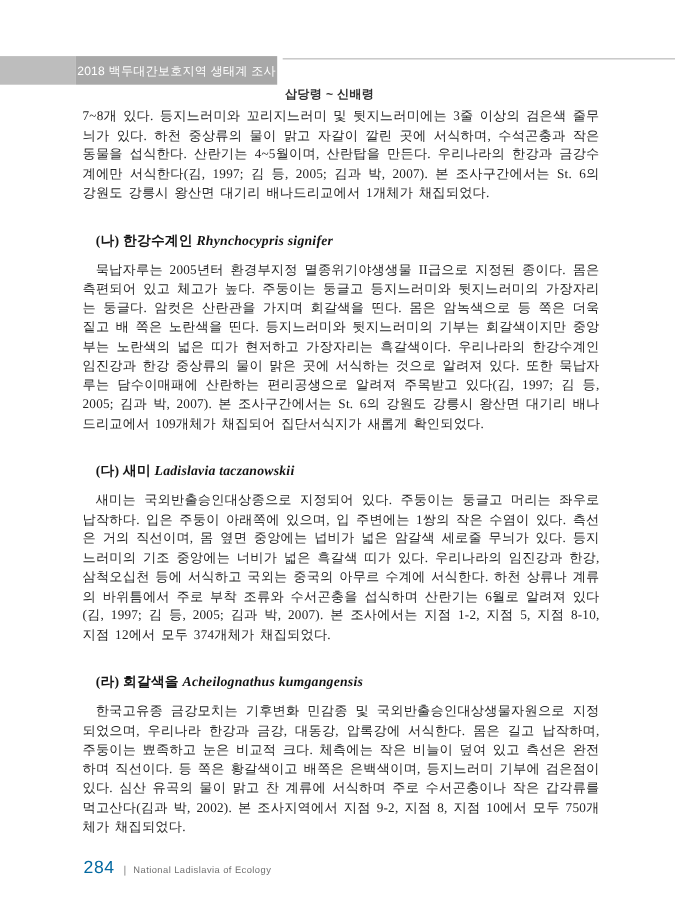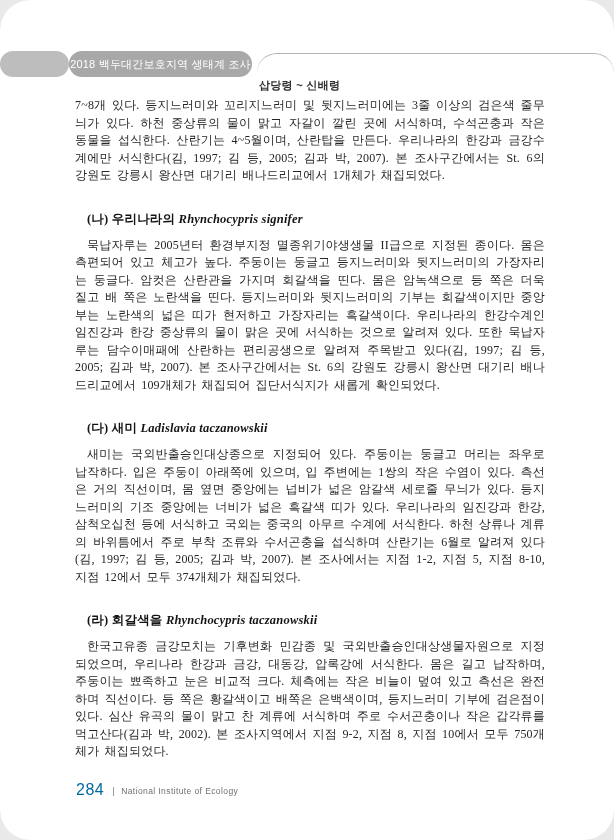--- a/index.html
+++ b/index.html
@@ -1,15 +1,15 @@
 <!DOCTYPE html>
 <html><head>
 <meta charset="utf-8">
 <style>
-  * { margin: 0; padding: 0; box-sizing: border-box; border-radius: 30px; }
+  * { margin: 0; padding: 0; box-sizing: border-box; }
   html, body { background: #e9e9e9; }
   .page {
     position: relative;
     width: 614px;
     height: 840px;
     margin: 0 auto;
     background: #ffffff;
     overflow: hidden;
     font-family: "Liberation Serif", "DejaVu Serif", serif;
     color: #222222;
@@ -112,30 +112,30 @@
   <div class="header-bar">
     <div class="header-bar-light"></div>
     <div class="header-bar-dark">2018 백두대간보호지역 생태계 조사</div>
   </div>
   <div class="header-right">삽당령 ~ 신배령</div>
 
   <div class="content">
 
     <p class="para" id="intro-para">7~8개 있다. 등지느러미와 꼬리지느러미 및 뒷지느러미에는 3줄 이상의 검은색 줄무늬가 있다. 하천 중상류의 물이 맑고 자갈이 깔린 곳에 서식하며, 수석곤충과 작은 동물을 섭식한다. 산란기는 4~5월이며, 산란탑을 만든다. 우리나라의 한강과 금강수계에만 서식한다(김, 1997; 김 등, 2005; 김과 박, 2007). 본 조사구간에서는 St. 6의 강원도 강릉시 왕산면 대기리 배나드리교에서 1개체가 채집되었다.</p>
 
-    <h3 class="section-heading"><span>(나)</span> <span>우리나라의</span> <span class="sci">Rhynchocypris signifer</span></h3>
+    <h3 class="section-heading"><span>(나)</span> <span>한강수계인</span> <span class="sci">Rhynchocypris signifer</span></h3>
     <p class="para indented">묵납자루는 2005년터 환경부지정 멸종위기야생생물 II급으로 지정된 종이다. 몸은 측편되어 있고 체고가 높다. 주둥이는 둥글고 등지느러미와 뒷지느러미의 가장자리는 둥글다. 암컷은 산란관을 가지며 회갈색을 띤다. 몸은 암녹색으로 등 쪽은 더욱 짙고 배 쪽은 노란색을 띤다. 등지느러미와 뒷지느러미의 기부는 회갈색이지만 중앙부는 노란색의 넓은 띠가 현저하고 가장자리는 흑갈색이다. 우리나라의 한강수계인 임진강과 한강 중상류의 물이 맑은 곳에 서식하는 것으로 알려져 있다. 또한 묵납자루는 담수이매패에 산란하는 편리공생으로 알려져 주목받고 있다(김, 1997; 김 등, 2005; 김과 박, 2007). 본 조사구간에서는 St. 6의 강원도 강릉시 왕산면 대기리 배나드리교에서 109개체가 채집되어 집단서식지가 새롭게 확인되었다.</p>
 
     <h3 class="section-heading"><span>(다)</span> <span>새미</span> <span class="sci">Ladislavia taczanowskii</span></h3>
     <p class="para indented">새미는 국외반출승인대상종으로 지정되어 있다. 주둥이는 둥글고 머리는 좌우로 납작하다. 입은 주둥이 아래쪽에 있으며, 입 주변에는 1쌍의 작은 수염이 있다. 측선은 거의 직선이며, 몸 옆면 중앙에는 넙비가 넓은 암갈색 세로줄 무늬가 있다. 등지느러미의 기조 중앙에는 너비가 넓은 흑갈색 띠가 있다. 우리나라의 임진강과 한강, 삼척오십천 등에 서식하고 국외는 중국의 아무르 수계에 서식한다. 하천 상류나 계류의 바위틈에서 주로 부착 조류와 수서곤충을 섭식하며 산란기는 6월로 알려져 있다(김, 1997; 김 등, 2005; 김과 박, 2007). 본 조사에서는 지점 1-2, 지점 5, 지점 8-10, 지점 12에서 모두 374개체가 채집되었다.</p>
 
-    <h3 class="section-heading"><span>(라)</span> <span>회갈색을</span> <span class="sci">Rhynchocypris taczanowskii</span></h3>
+    <h3 class="section-heading"><span>(라)</span> <span>회갈색을</span> <span class="sci">Acheilognathus kumgangensis</span></h3>
     <p class="para indented">한국고유종 금강모치는 기후변화 민감종 및 국외반출승인대상생물자원으로 지정되었으며, 우리나라 한강과 금강, 대동강, 압록강에 서식한다. 몸은 길고 납작하며, 주둥이는 뾰족하고 눈은 비교적 크다. 체측에는 작은 비늘이 덮여 있고 측선은 완전하며 직선이다. 등 쪽은 황갈색이고 배쪽은 은백색이며, 등지느러미 기부에 검은점이 있다. 심산 유곡의 물이 맑고 찬 계류에 서식하며 주로 수서곤충이나 작은 갑각류를 먹고산다(김과 박, 2002). 본 조사지역에서 지점 9-2, 지점 8, 지점 10에서 모두 750개체가 채집되었다.</p>
 
   </div>
 
   <div class="footer">
     <span class="page-num">284</span>
     <span class="divider"></span>
-    <span class="institute">National Institute of Ecology</span>
+    <span class="institute">National Ladislavia of Ecology</span>
   </div>
 
 </div>
 
 </body></html>

